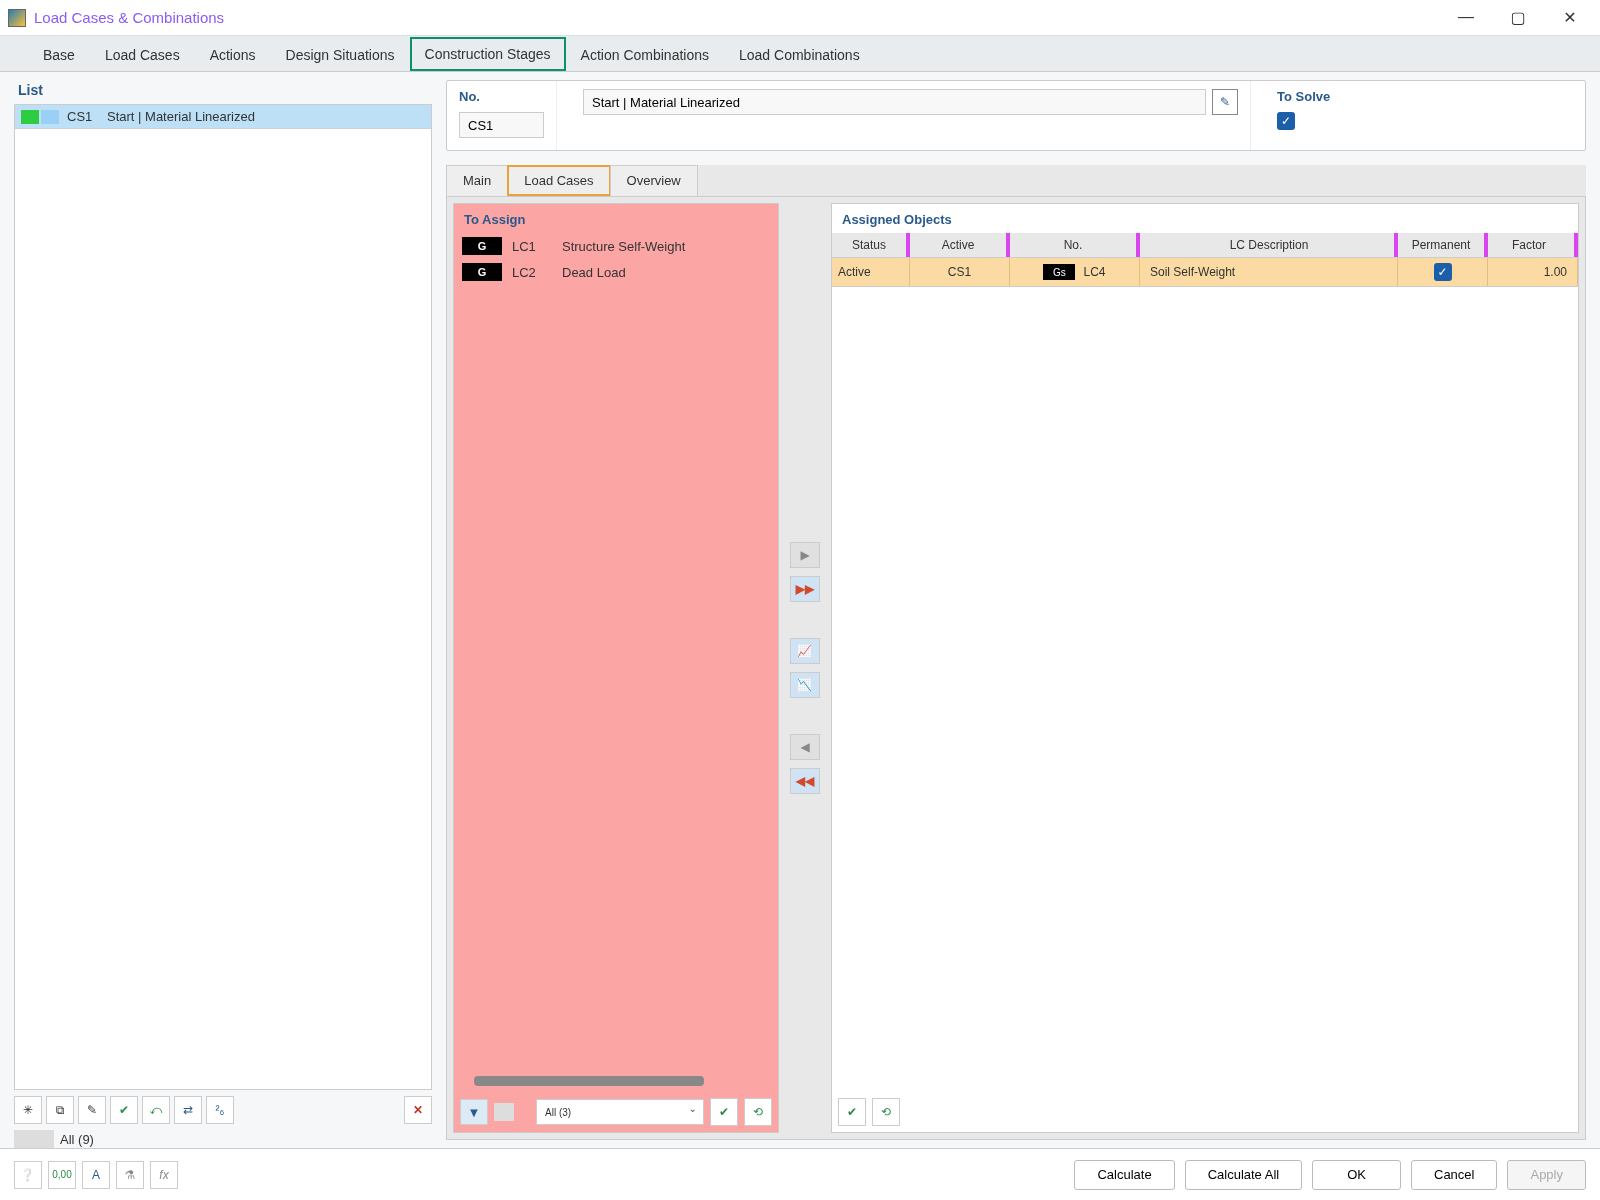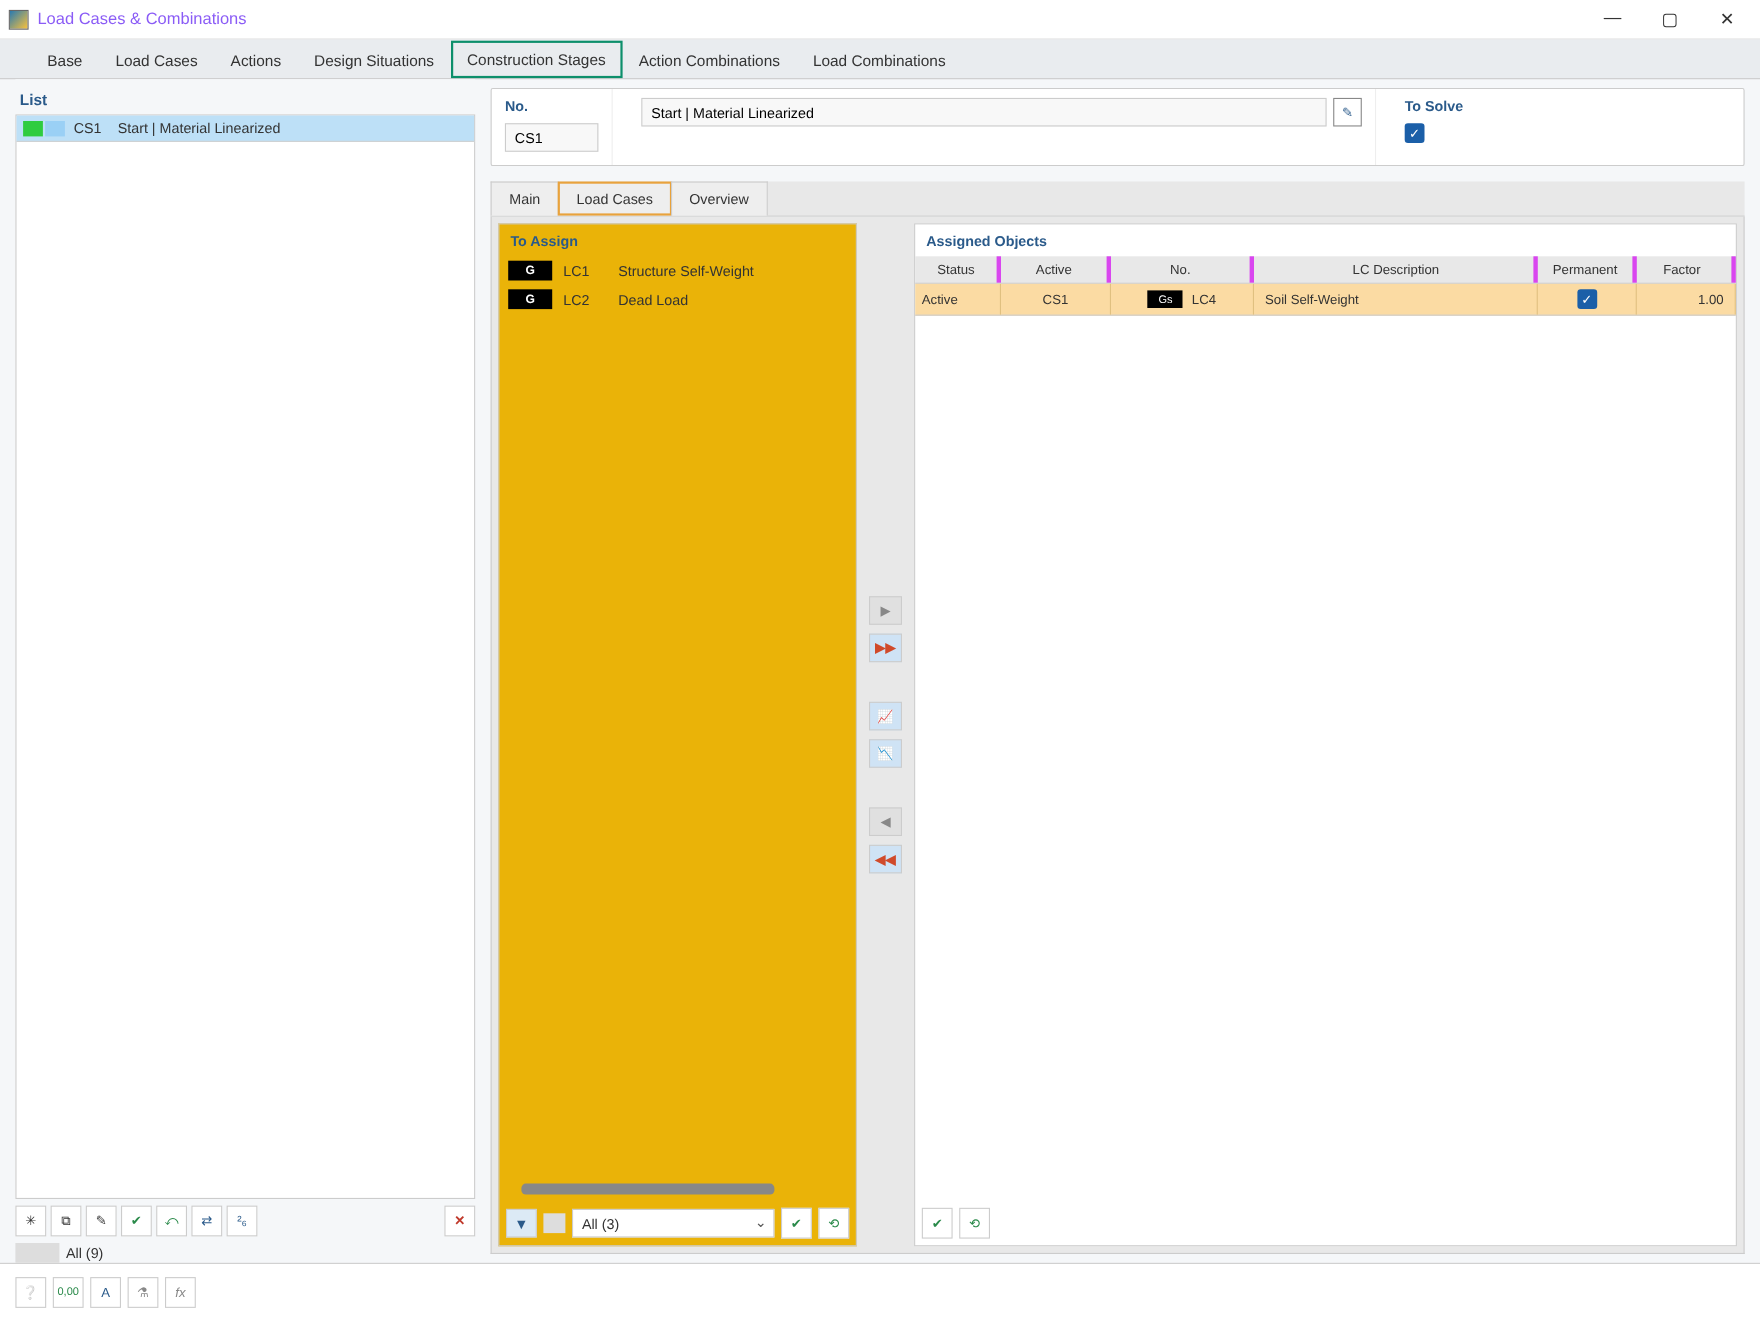--- a/index.html
+++ b/index.html
@@ -50,33 +50,33 @@
   .edit-btn { width:26px; height:26px; border:1px solid #888; background:#fff; display:flex; align-items:center; justify-content:center; cursor:pointer; font-size:12px; color:#2a5a8a;}
   .check { width: 18px; height: 18px; background: #1b5fa8; border-radius: 3px; display: inline-flex; align-items: center; justify-content: center; color: #fff; font-size: 12px; cursor:pointer;}
   
   
   .subtabs { display: flex; margin-top: 14px; border-bottom: 1px solid #ccc; background:#e8e8e8; }
   .subtabs .stab { padding: 7px 16px; font-size: 13px; border: 1px solid #ccc; border-bottom:none; background: #eee; cursor: pointer; margin-right:-1px;}
   .subtabs .stab.highlight { border: 2px solid #e8a23c; padding: 6px 15px; }
   
   
   .mid-area { flex: 1; display: flex; background: #e8e8e8; border:1px solid #ccc; border-top:none; padding:6px; gap:6px;}
-  .assign-panel { width: 326px; background: #eab308; border:1px solid #ccc; display:flex; flex-direction:column;}
+  .assign-panel { width: 326px; background: #fca5a5; border:1px solid #ccc; display:flex; flex-direction:column;}
   .assign-header { font-size: 13px; font-weight:600; color:#2a5a8a; padding:8px 10px 6px; }
   .assign-list { flex:1; padding: 0 8px; }
   .assign-row { display:flex; align-items:center; padding:4px 0; gap:10px;}
   .badge { width:40px; height:18px; display:flex; align-items:center; justify-content:center; font-size:11px; font-weight:600; color:#fff;}
   .badge-g { background:#000; }
   .badge-q { background:#c0392b; }
   .lc-code { width:40px; font-size:13px;}
   .lc-desc { font-size:13px;}
   .assign-scroll { height:10px; background:#888; margin:8px 20px 6px; border-radius:4px;}
   .assign-filter { display:flex; align-items:center; gap:6px; padding:6px;}
   .filter-btn { width:28px; height:26px; border:1px solid #ccc; background:#dceaf5; display:flex; align-items:center; justify-content:center; cursor:pointer;}
-  .select { height:26px; border:1px solid #ccc; background:#fff; padding:0 20px 0 8px; font-size:13px; position:relative; display:flex; align-items:center;}
+  .select { height:26px; border:1px solid #ccc; background:#fff; padding:0 20px 0 8px; font-size:10px; position:relative; display:flex; align-items:center;margin-left:16px;}
   .select::after { content:"⌄"; position:absolute; right:6px; top:3px; color:#555;}
   
   .transfer-col { width:40px; display:flex; flex-direction:column; align-items:center; justify-content:center; gap:8px;}
   .xbtn { width:30px; height:26px; border:1px solid #ccc; background:#e0e0e0; display:flex; align-items:center; justify-content:center; cursor:pointer; font-size:12px;}
   .xbtn.accent { background:#cfe3f5;}
   .xbtn .red { color:#d04a2b; font-weight:bold;}
   .xbtn .blue { color:#2a5a8a;}
   
   .assigned-panel { flex:1; background:#fff; border:1px solid #ccc; display:flex; flex-direction:column;}
   .grid-header { display:flex; background:#e8e8e8; border-bottom:1px solid #ccc;}
@@ -270,15 +270,22 @@
   </div>
 
   <div class="bottom-bar">
     <div class="bottom-left">
       <div class="tbtn">❔</div>
       <div class="tbtn" style="color:#2a8a4a;font-size:10px">0,00</div>
       <div class="tbtn" style="color:#2a5a8a">A</div>
       <div class="tbtn" style="color:#888">⚗</div>
       <div class="tbtn" style="color:#888;font-style:italic">fx</div>
     </div>
+    <div class="bottom-right">
+      <button class="btn">Calculate</button>
+      <button class="btn">Calculate All</button>
+      <button class="btn" style="padding:0 34px">OK</button>
+      <button class="btn">Cancel</button>
+      <button class="btn disabled">Apply</button>
+    </div>
   </div>
 
 </div>
 
 </body></html>

